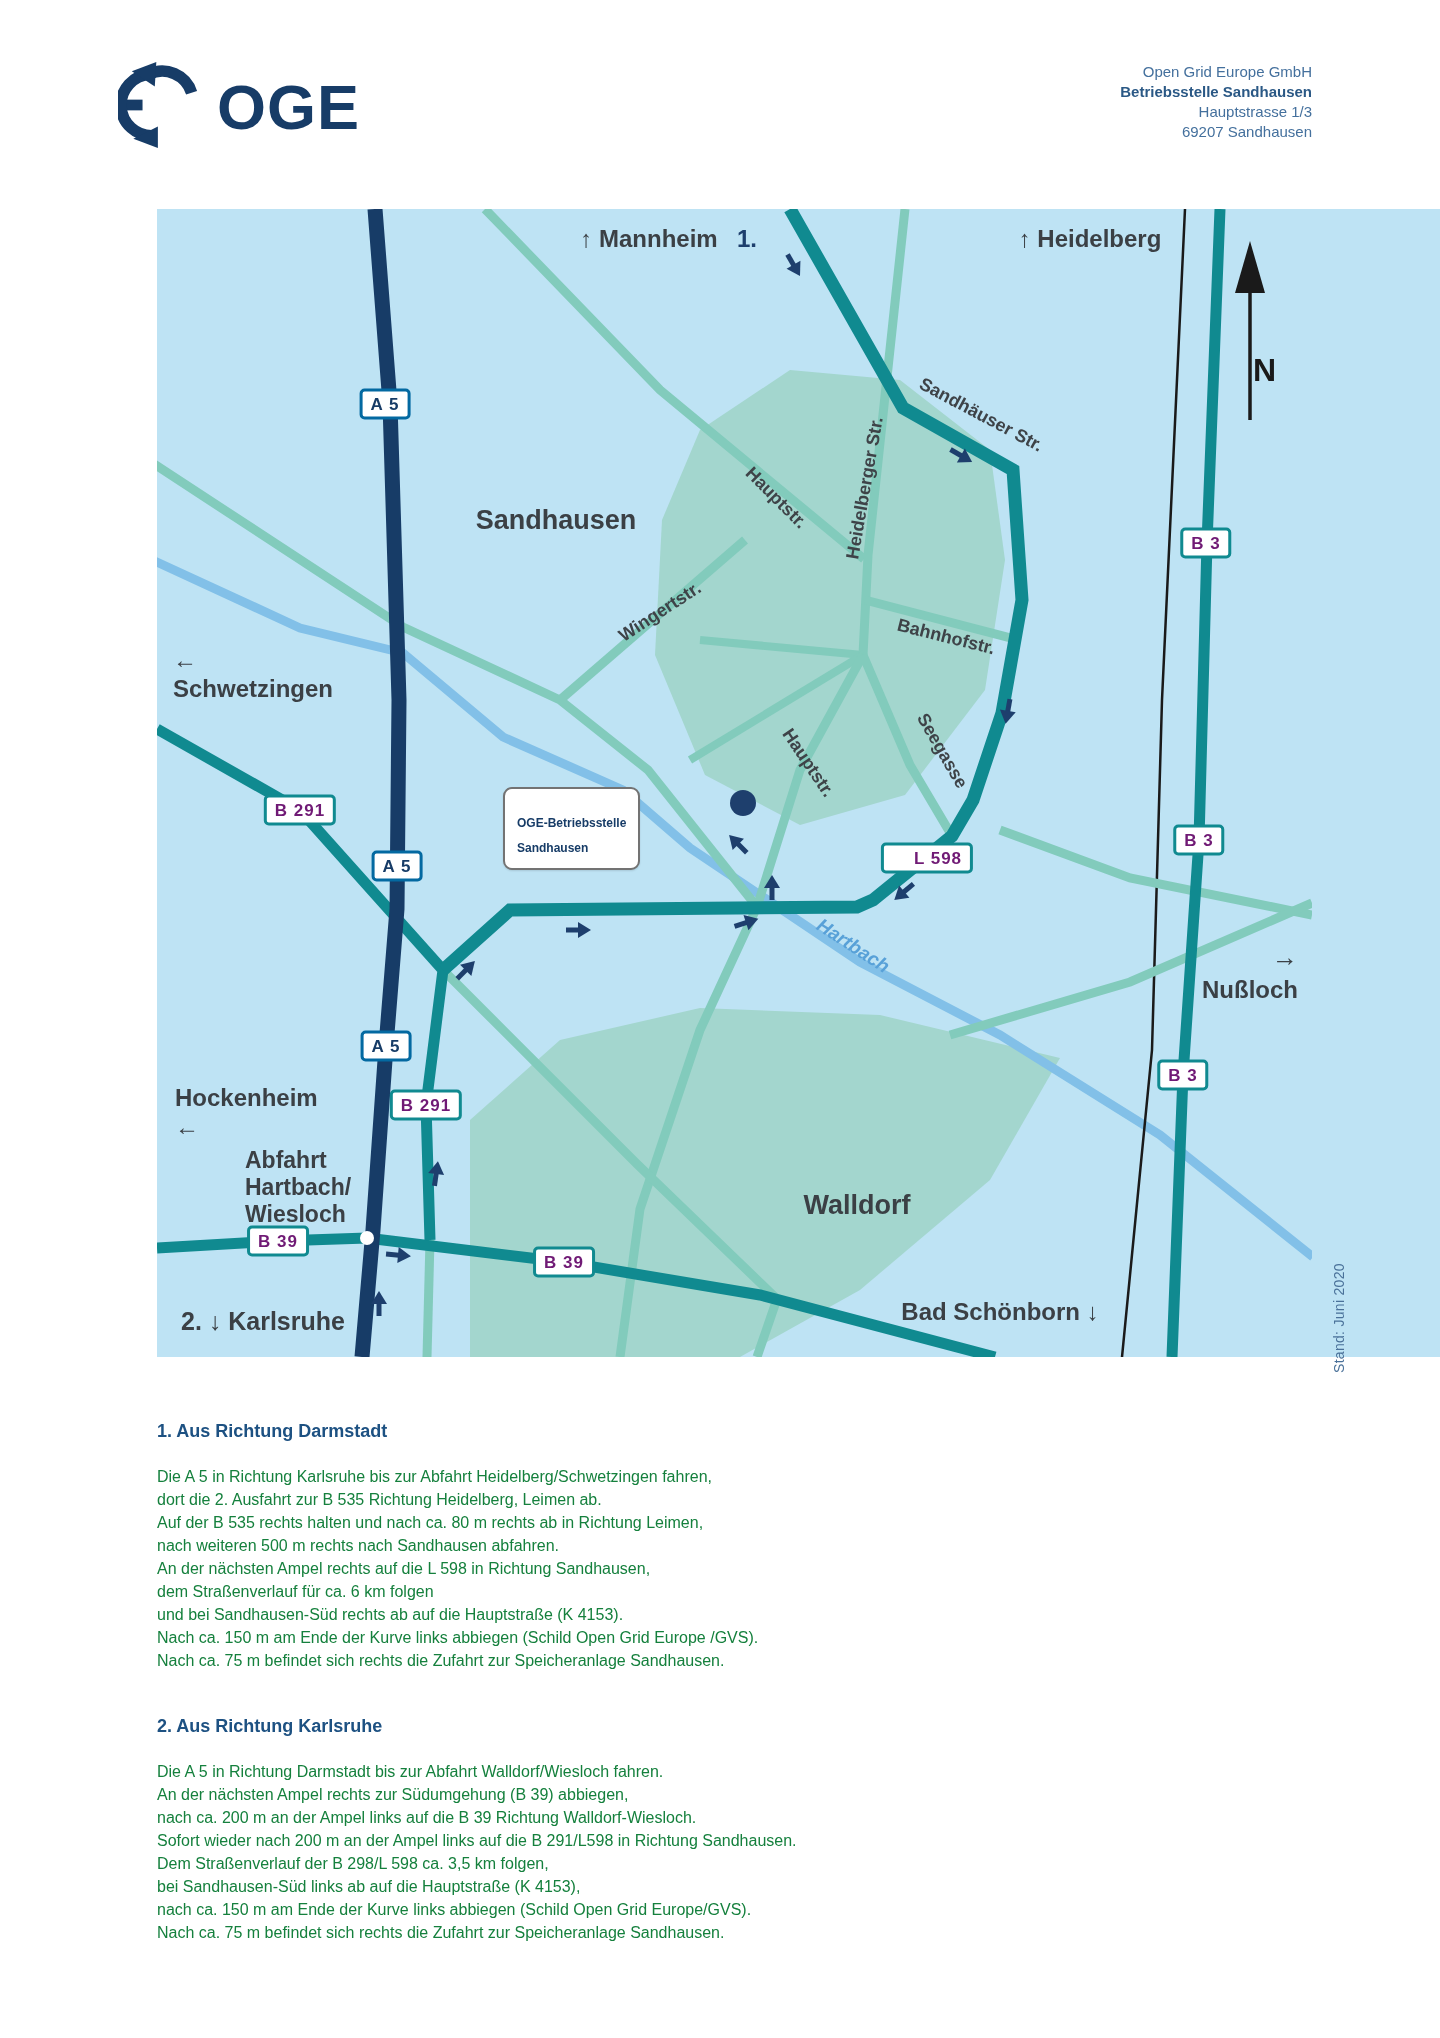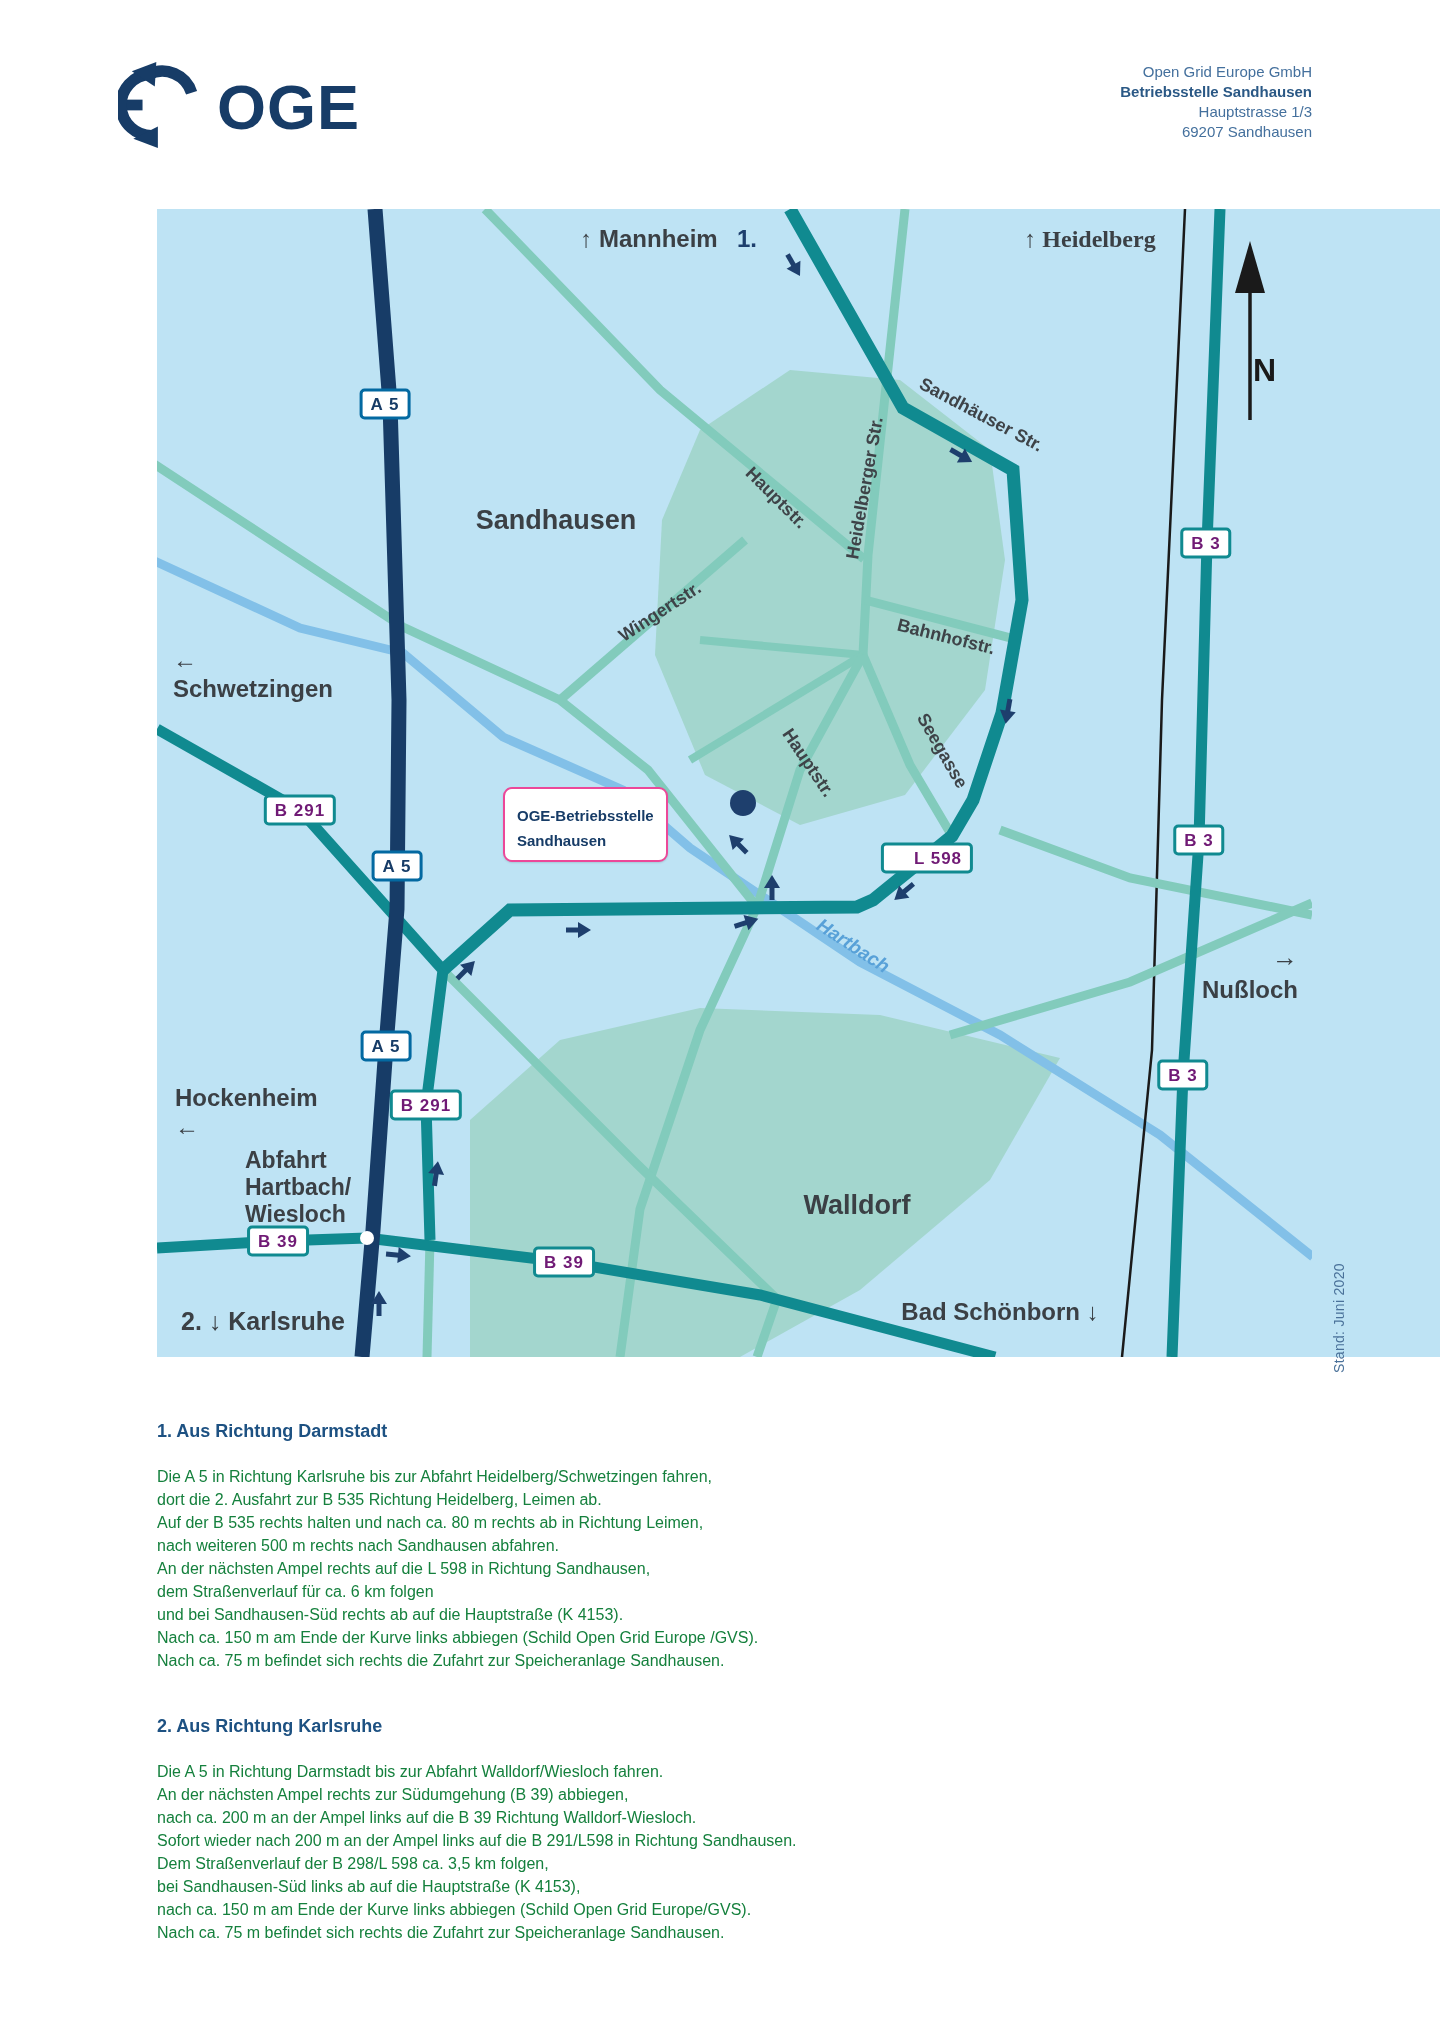--- a/index.html
+++ b/index.html
@@ -15,21 +15,21 @@
   .lbl{position:absolute;transform:translate(-50%,-50%);white-space:nowrap;color:#3b4045;font-weight:600;}
   .city{font-size:24px;}
   .city-big{font-size:27px;font-weight:700;}
   .street{font-size:18px;font-weight:600;color:#3e4348;}
   .navy-lbl{color:#1e3f6d;font-weight:700;}
   .block-lbl{position:absolute;white-space:nowrap;color:#3b4045;font-weight:600;font-size:24px;line-height:29px;}
   .river-lbl{font-size:19px;font-style:italic;font-weight:600;color:#58a1d8;}
   .badge{position:absolute;transform:translate(-50%,-50%);background:#fff;border-radius:5px;font-weight:700;font-size:17px;line-height:1;padding:4px 8px;letter-spacing:1px;white-space:nowrap;}
   .badge.navy{border:3px solid #0369a1;color:#173c67;}
   .badge.teal{border:3px solid #108a90;color:#701a75;}
-  .callout{position:absolute;left:346px;top:578px;background:#fff;border:2px solid #ec4899;border-radius:9px;padding:14px 12px 7px 12px;color:#173c67;font-weight:700;font-size:15px;line-height:25px;box-shadow:0 1px 2px rgba(0,0,0,.12);}
+  .callout{position:absolute;left:346px;top:578px;background:#fff;border:2px solid #737373;border-radius:9px;padding:22px 12px 7px 12px;color:#173c67;font-weight:700;font-size:12px;line-height:25px;box-shadow:0 1px 2px rgba(0,0,0,.12);}
   .compass-n{position:absolute;left:1096px;top:143px;font-size:32px;font-weight:700;color:#1a1a1a;}
   .stand{position:absolute;left:1331px;top:1228px;height:145px;writing-mode:vertical-rl;transform:rotate(180deg);font-size:14px;color:#4a7199;letter-spacing:.3px;}
   
   .sec-head{position:absolute;left:157px;font-size:18px;font-weight:700;color:#1d5182;}
   .sec-body{position:absolute;left:157px;font-size:16px;line-height:23px;color:#15803d;}
 </style>
 </head>
 <body>
 
 <div class="logo-wrap">
@@ -107,21 +107,21 @@
     <use href="#arr" transform="translate(615,680) rotate(0)"></use>
     <use href="#arr" transform="translate(582,636) rotate(-45)"></use>
     <use href="#arr" transform="translate(308,762) rotate(45)"></use>
     <use href="#arr" transform="translate(279,966) rotate(8)"></use>
     <use href="#arr" transform="translate(240,1046) rotate(95)"></use>
     <use href="#arr" transform="translate(222,1096) rotate(0)"></use>
   </svg>
 
   <div class="lbl city" style="left:492px;top:30px;">↑ Mannheim</div>
   <div class="lbl navy-lbl" style="left:590px;top:30px;font-size:24px;">1.</div>
-  <div class="lbl city" style="left:933px;top:30px;font-family:Liberation Serif, serif;">↑ Heidelberg</div>
+  <div class="lbl city" style="left:933px;top:30px;">↑ Heidelberg</div>
 
   <div class="block-lbl" style="left:16px;top:436px;">
     <div>←</div>
     <div>Schwetzingen</div>
   </div>
 
   <div class="lbl city-big" style="left:399px;top:311px;">Sandhausen</div>
   <div class="lbl city-big" style="left:700px;top:996px;">Walldorf</div>
 
   <div class="block-lbl" style="left:18px;top:874px;">

